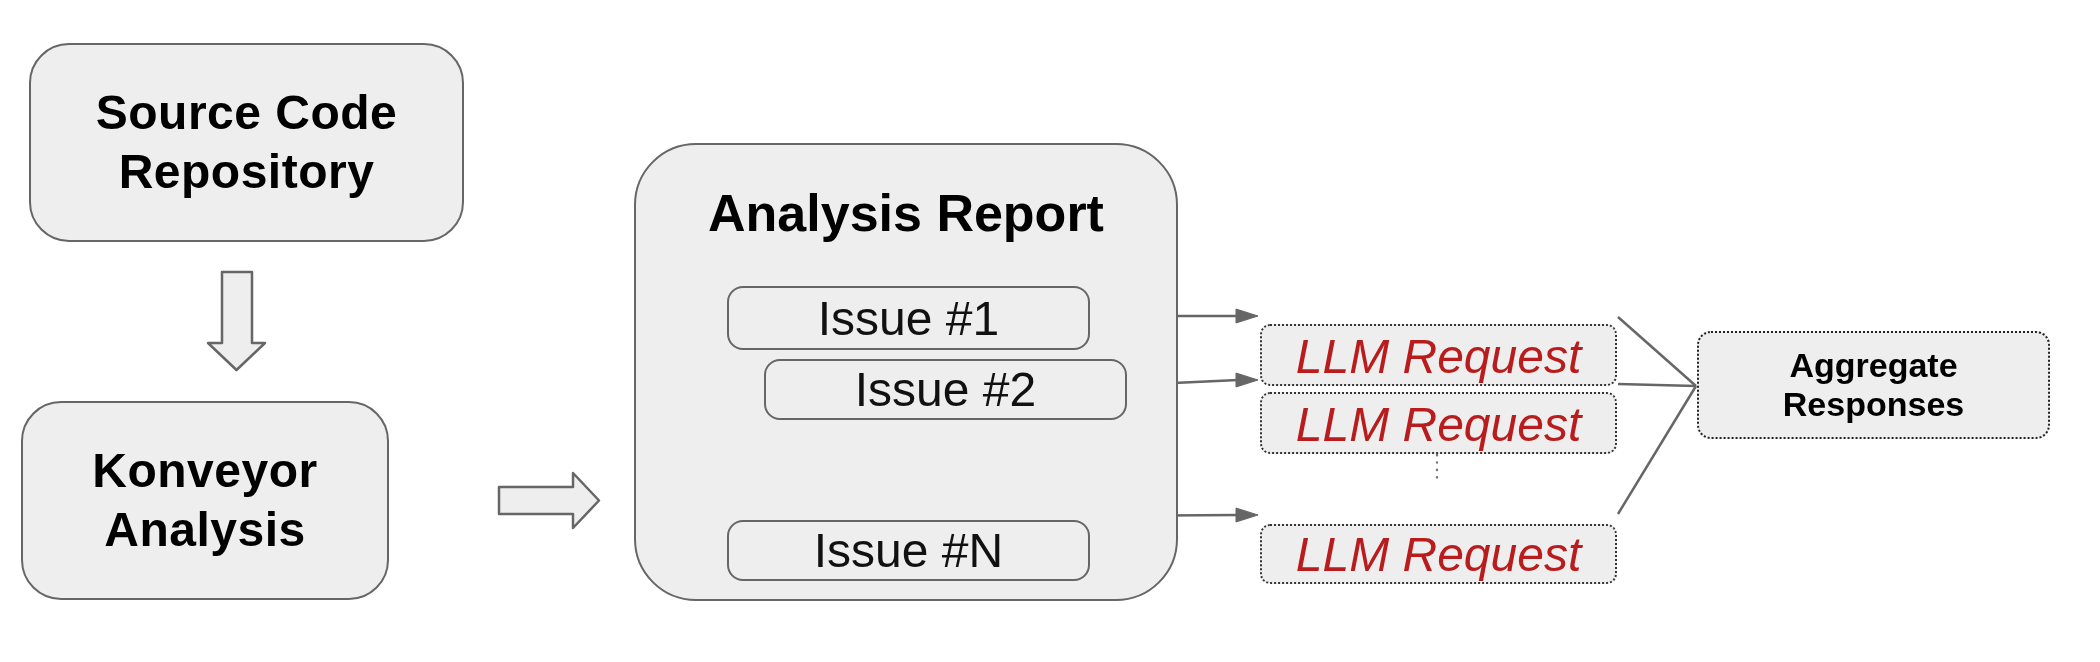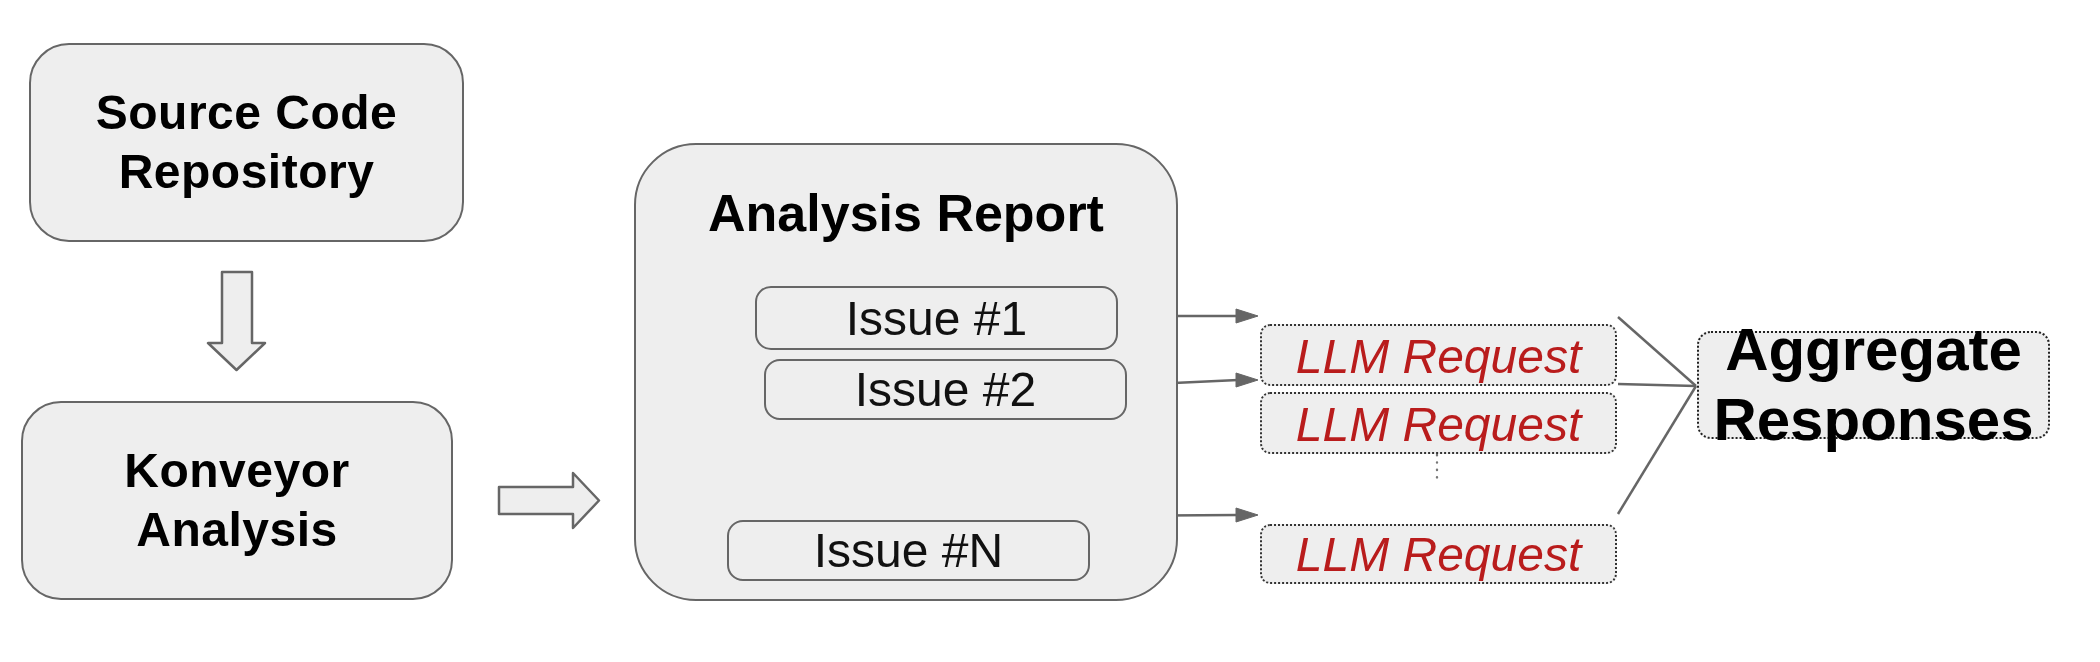--- a/index.html
+++ b/index.html
@@ -42,21 +42,21 @@
   }
   .bold-label {
     font-weight: 700;
     font-size: 48px;
     line-height: 1.22;
     letter-spacing: 0.5px;
   }
   
   #node-source { left: 22px; top: 43px; width: 435px; height: 199px; margin-left: 7px; }
   
-  #node-konveyor { left: 21px; top: 401px; width: 432px; height: 199px; }
+  #node-konveyor { left: 21px; top: 401px; width: 368px; height: 199px; }
   
   #node-report {
     left: 634px; top: 143px; width: 544px; height: 458px;
     border: 2.5px solid #666666;
     border-radius: 62px;
     display: block;
   }
   #report-title {
     position: absolute;
     left: 0; top: 38px; width: 100%;
@@ -72,21 +72,21 @@
     box-sizing: border-box;
     border: 2px solid #666666;
     border-radius: 16px;
     background: #eeeeee;
     display: flex;
     align-items: center;
     justify-content: center;
     font-size: 48px;
     color: #111111;
   }
-  #issue-1 { top: 141px; height: 64px; margin-left: 28px; }
+  #issue-1 { top: 141px; height: 64px; }
   #issue-2 { top: 214px; height: 61px; margin-left: 37px; }
   #issue-n { top: 343px; height: 61px; margin-top: 32px; }
   
   .llm-box {
     position: absolute;
     left: 1260px;
     width: 357px;
     box-sizing: border-box;
     border: 2px dotted #333333;
     border-radius: 10px;
@@ -103,21 +103,21 @@
   #llm-2 { top: 353px; height: 62px; }
   #llm-3 { top: 485px; height: 60px; }
   
   #node-aggregate {
     left: 1697px; top: 331px; width: 353px; height: 108px;
     border: 2.5px dotted #222222;
     border-radius: 14px;
   }
   #node-aggregate .label {
     font-weight: 700;
-    font-size: 60px;
+    font-size: 34px;
     line-height: 1.16;
   }
 </style>
 </head>
 <body>
 
 <div class="canvas">
 
   <svg class="connector-layer" viewBox="0 0 2100 662" xmlns="http://www.w3.org/2000/svg">
 

